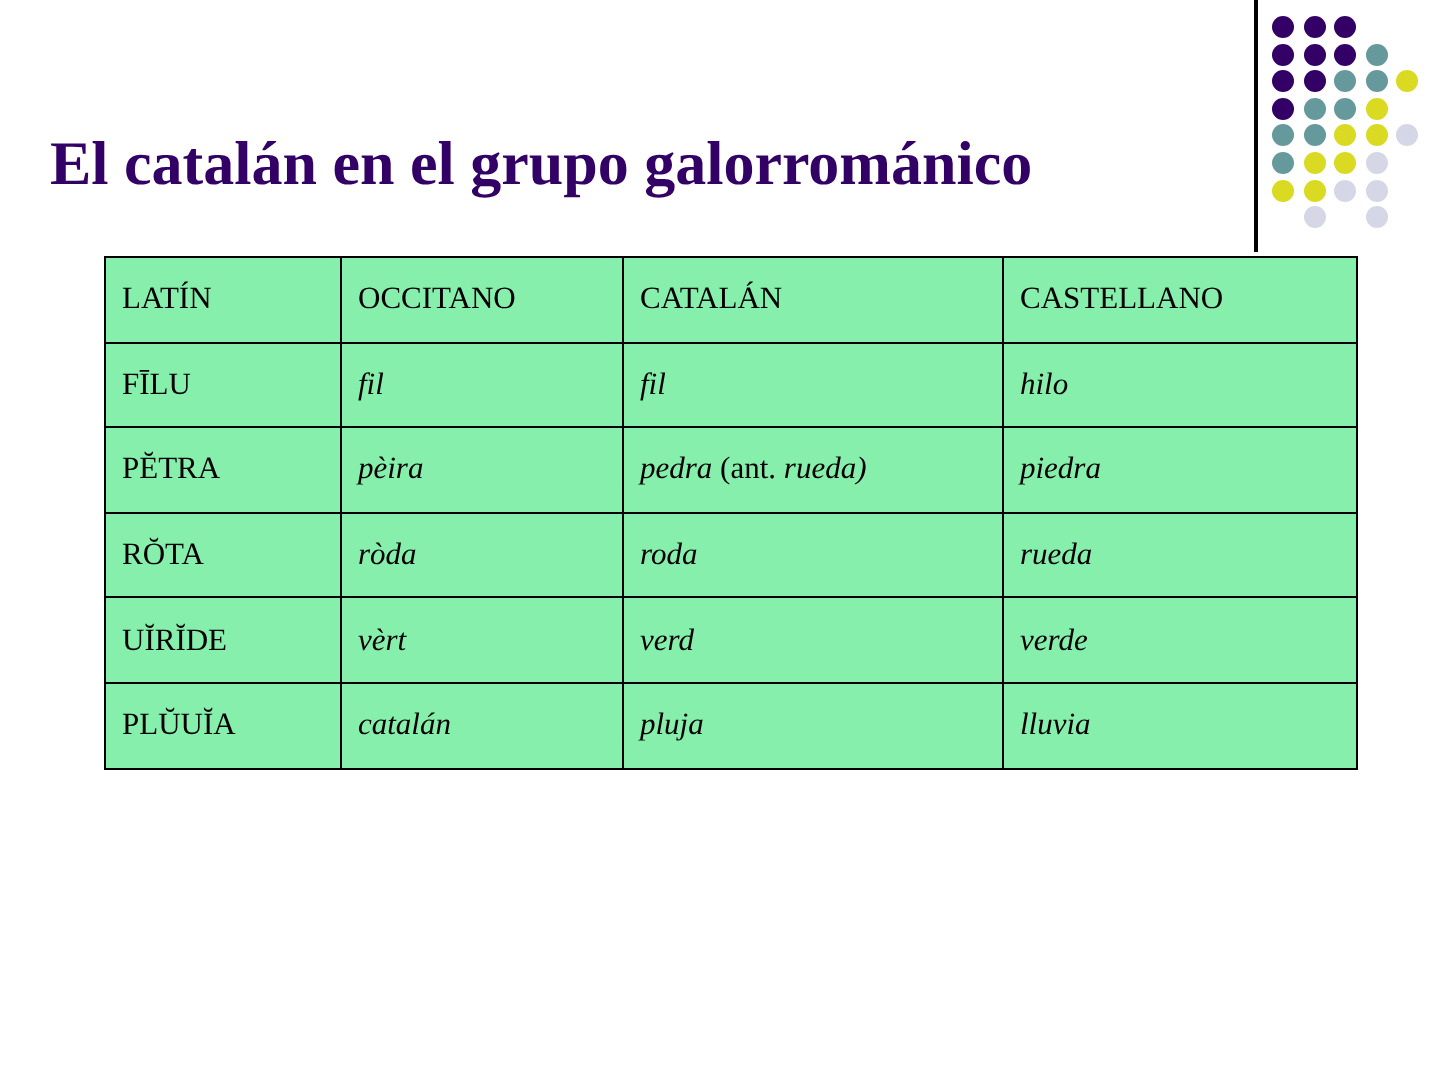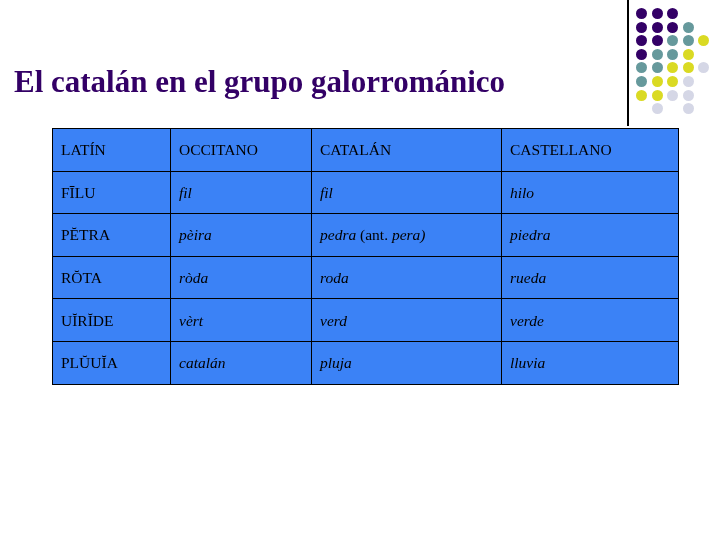--- a/index.html
+++ b/index.html
@@ -36,42 +36,42 @@
     left: 627px;
     top: 0px;
     width: 2px;
     height: 126px;
     background: #000000;
   }
 
   
   #page-title {
     position: absolute;
-    left: 14px;
+    left: 25px;
     top: 62px;
     width: 618px;
     margin: 0;
     font-family: "Liberation Serif", serif;
     font-size: 31px;
     font-weight: bold;
     line-height: 40px;
     color: #330066;
     white-space: nowrap;
     letter-spacing: 0px;
   }
 
   
   #cognate-table {
     position: absolute;
     left: 52px;
     top: 128px;
     width: 626px;
     border-collapse: collapse;
     table-layout: fixed;
-    background: #3b82f6;
+    background: #86efac;
   }
   #cognate-table td,
   #cognate-table th {
     border: 1.5px solid #000000;
     padding: 0 8px;
     height: 41.6px;
     vertical-align: middle;
     text-align: left;
     font-size: 15.5px;
     line-height: 1.1;
@@ -165,21 +165,21 @@
   <tbody id="table-body">
       <tr>
         <td class="lat">FĪLU</td>
         <td class="rom">fil</td>
         <td class="rom"><span class="ital">fil</span></td>
         <td class="rom">hilo</td>
       </tr>
       <tr>
         <td class="lat">PĔTRA</td>
         <td class="rom">pèira</td>
-        <td class="rom"><span class="ital">pedra</span><span class="roman"> (ant. </span><span class="ital">pera)</span></td>
+        <td class="rom"><span class="ital">pedra</span><span class="roman"> (ant. </span><span class="ital">rueda)</span></td>
         <td class="rom">piedra</td>
       </tr>
       <tr>
         <td class="lat">RŎTA</td>
         <td class="rom">ròda</td>
         <td class="rom"><span class="ital">roda</span></td>
         <td class="rom">rueda</td>
       </tr>
       <tr>
         <td class="lat">UĬRĬDE</td>

